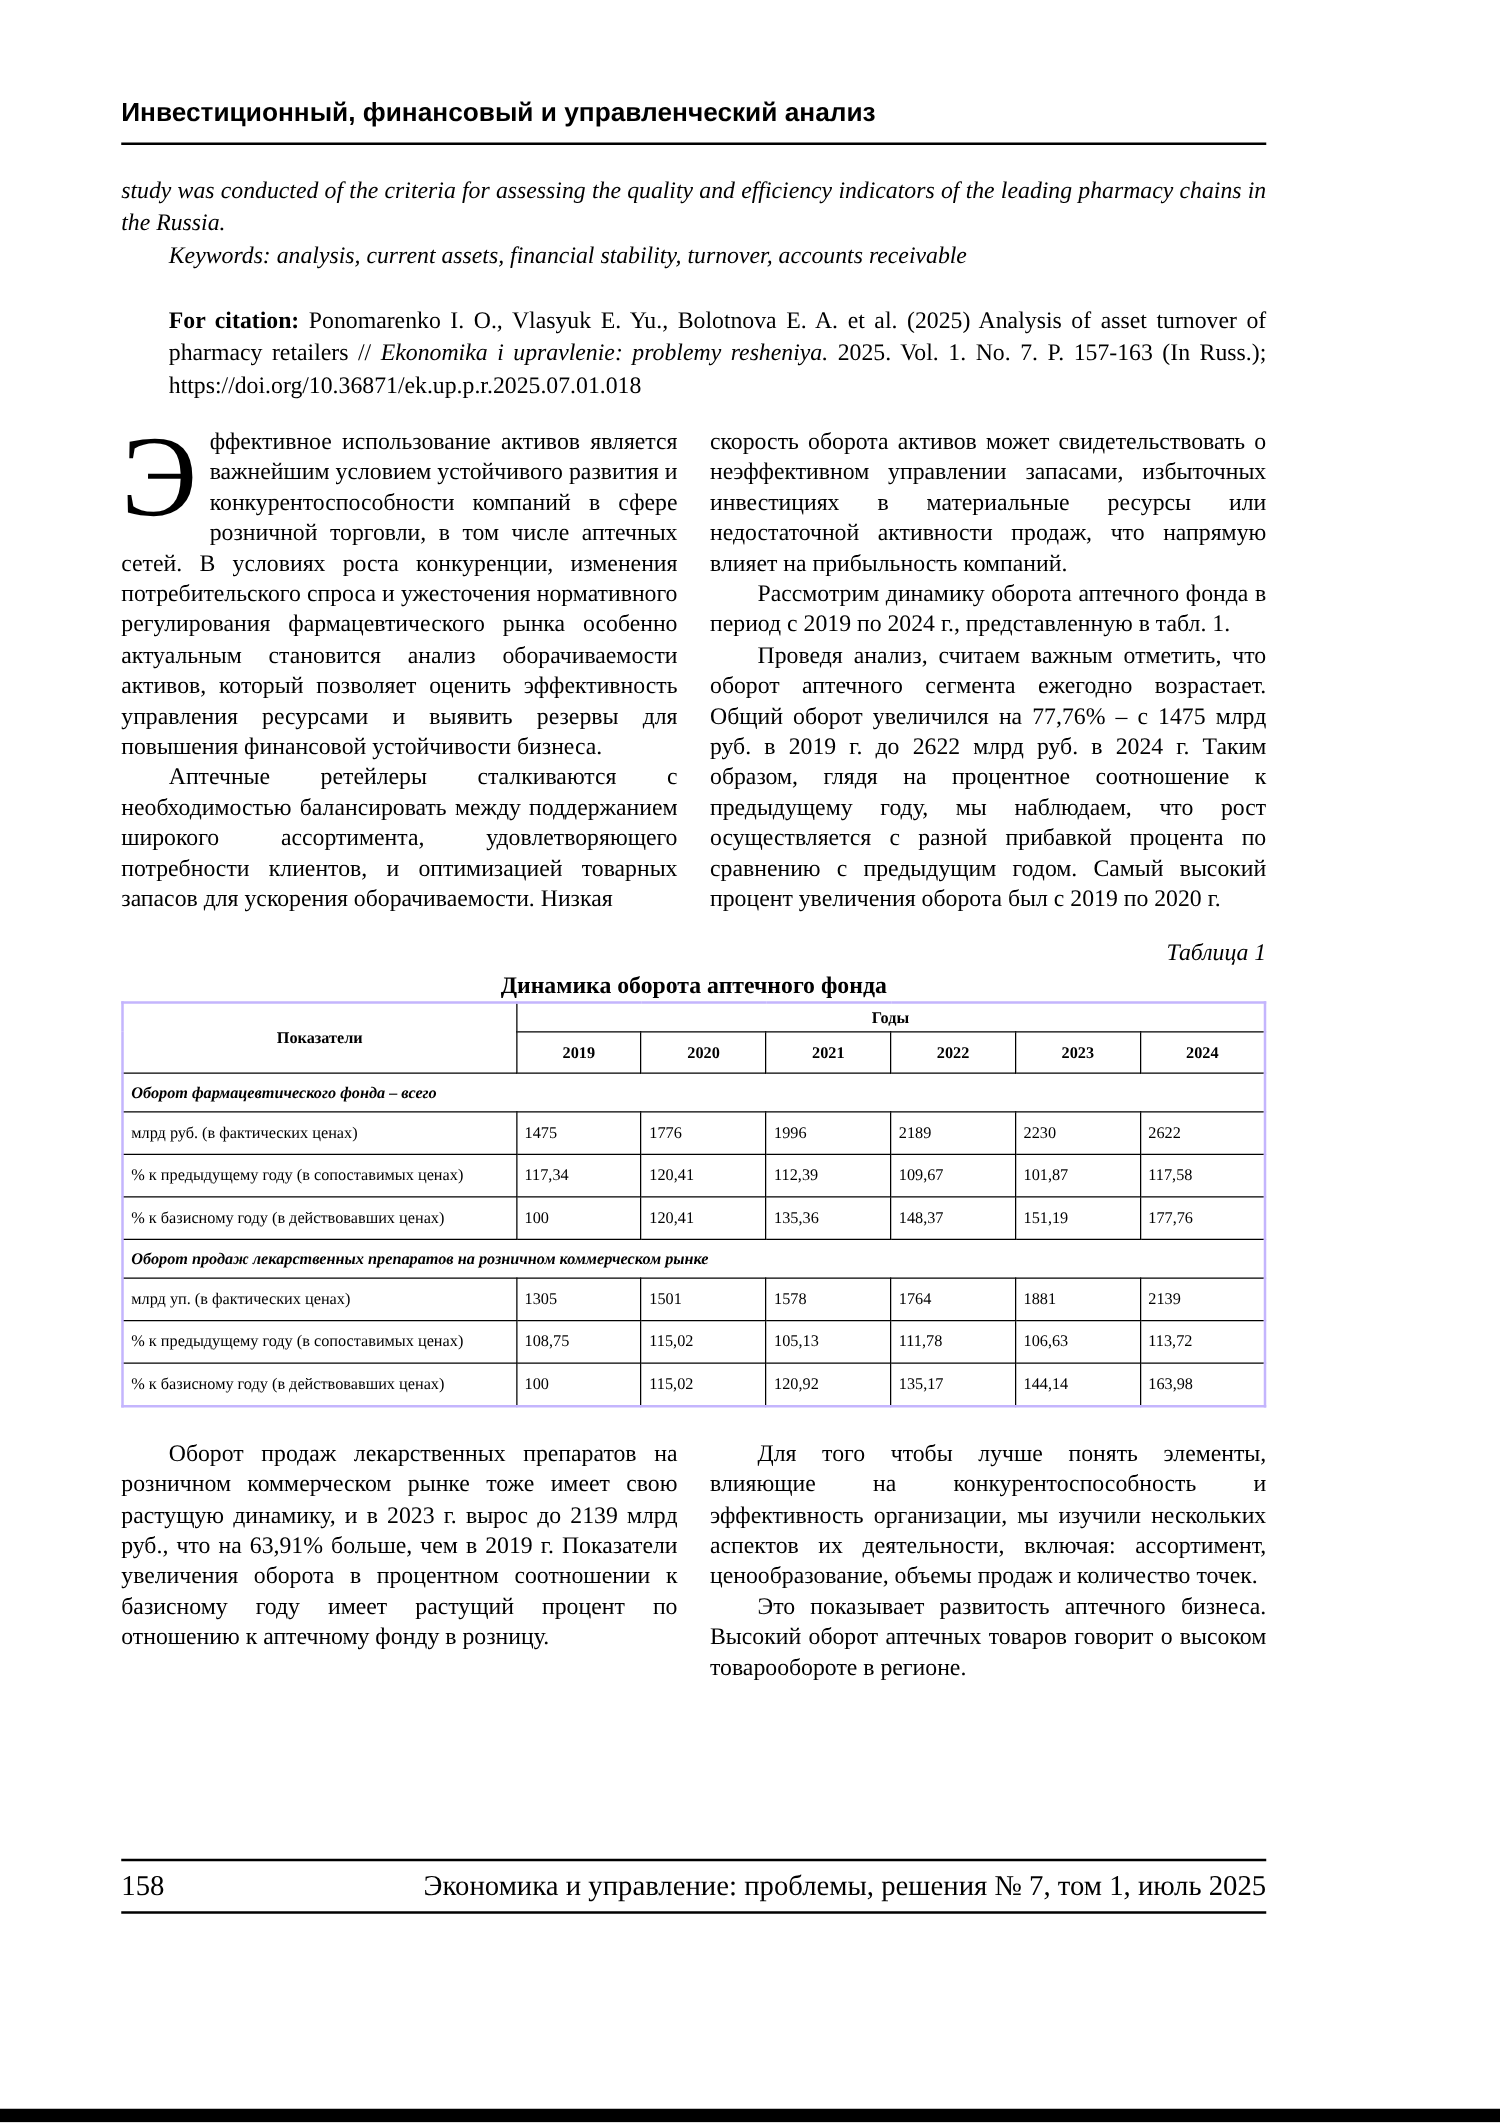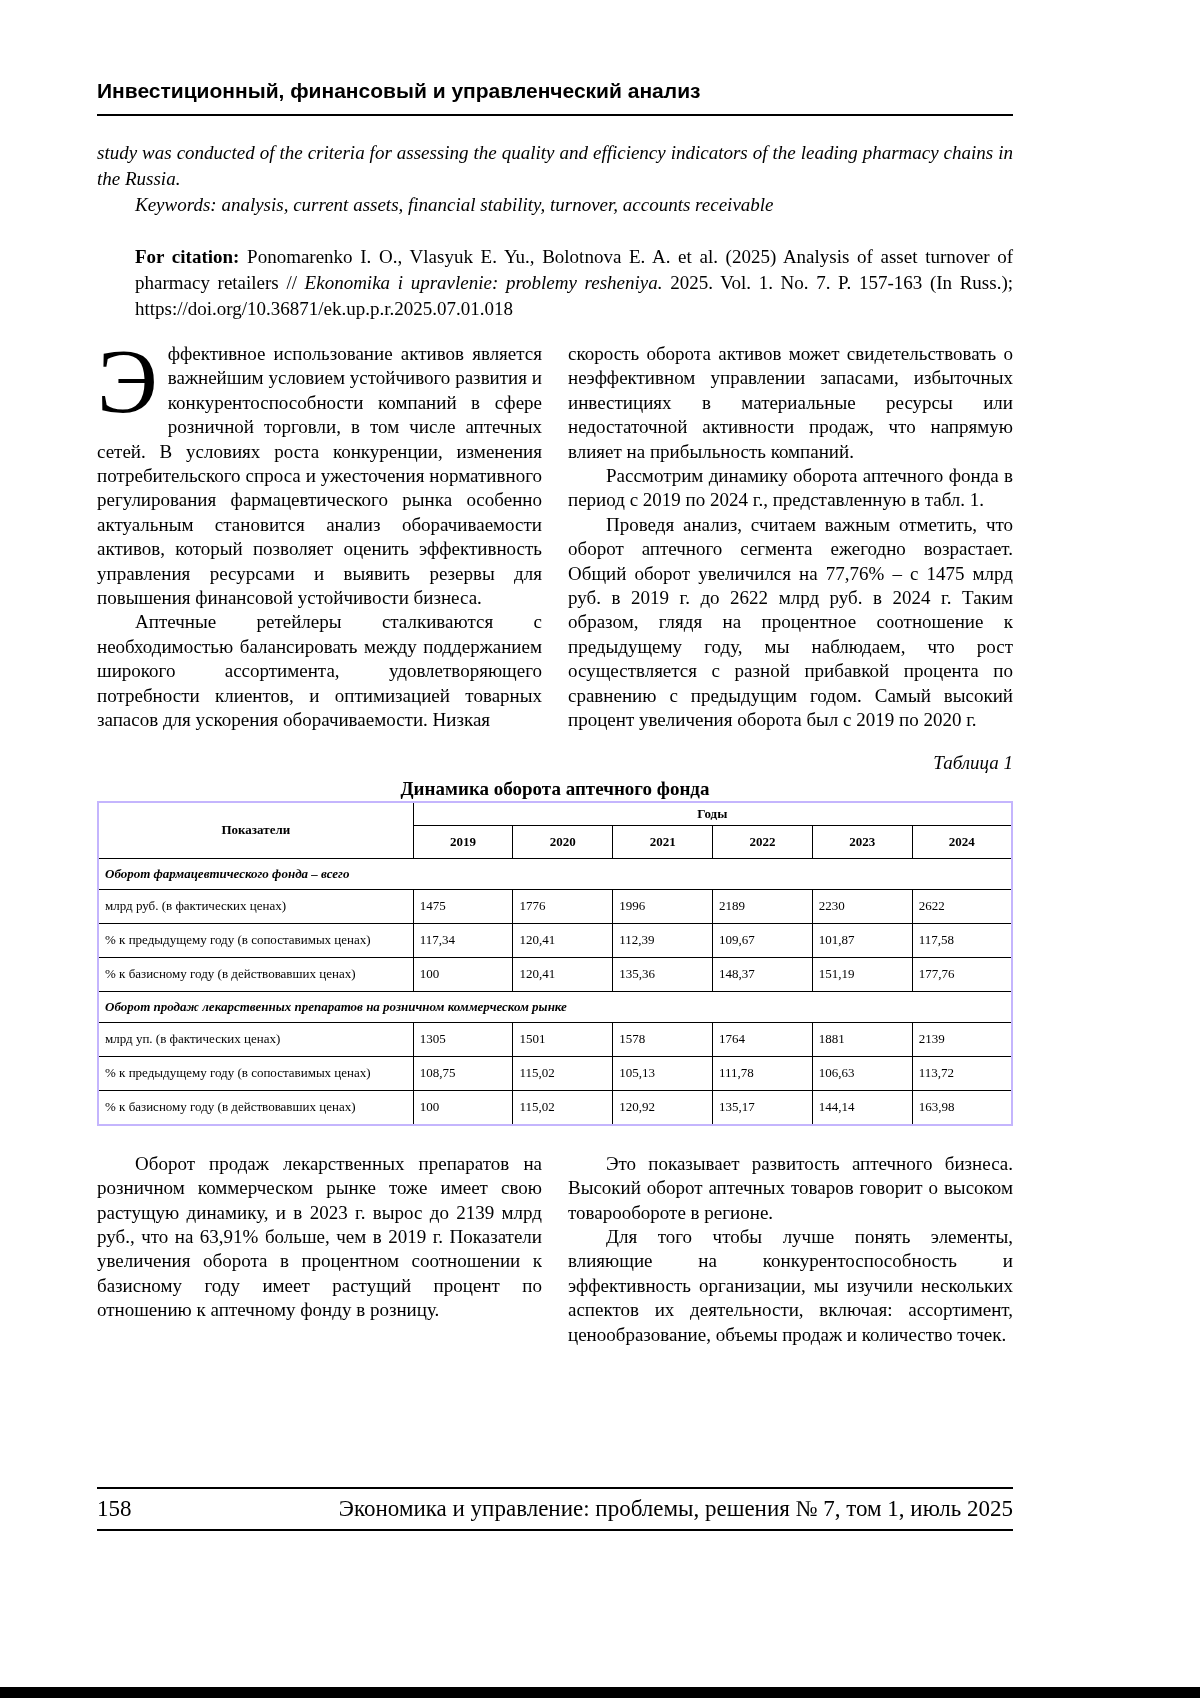--- a/index.html
+++ b/index.html
@@ -166,22 +166,22 @@
           <td class="val">163,98</td>
         </tr>
       </tbody>
     </table>
 
     <div class="cols after">
       <div class="col">
         <p class="indent">Оборот продаж лекарственных препаратов на розничном коммерческом рынке тоже имеет свою растущую динамику, и в 2023 г. вырос до 2139 млрд руб., что на 63,91% больше, чем в 2019 г. Показатели увеличения оборота в процентном соотношении к базисному году имеет растущий процент по отношению к аптечному фонду в розницу.</p>
       </div>
       <div class="col">
+        <p class="indent">Для того чтобы лучше понять элементы, влияющие на конкурентоспособность и эффективность организации, мы изучили нескольких аспектов их деятельности, включая: ассортимент, ценообразование, объемы продаж и количество точек.</p>
         <p class="indent">Это показывает развитость аптечного бизнеса. Высокий оборот аптечных товаров говорит о высоком товарообороте в регионе.</p>
-        <p class="indent">Для того чтобы лучше понять элементы, влияющие на конкурентоспособность и эффективность организации, мы изучили нескольких аспектов их деятельности, включая: ассортимент, ценообразование, объемы продаж и количество точек.</p>
       </div>
     </div>
 
   </div>
 
   <div class="footer">
     <span>158</span>
     <span>Экономика и управление: проблемы, решения № 7, том 1, июль 2025</span>
   </div>
 

